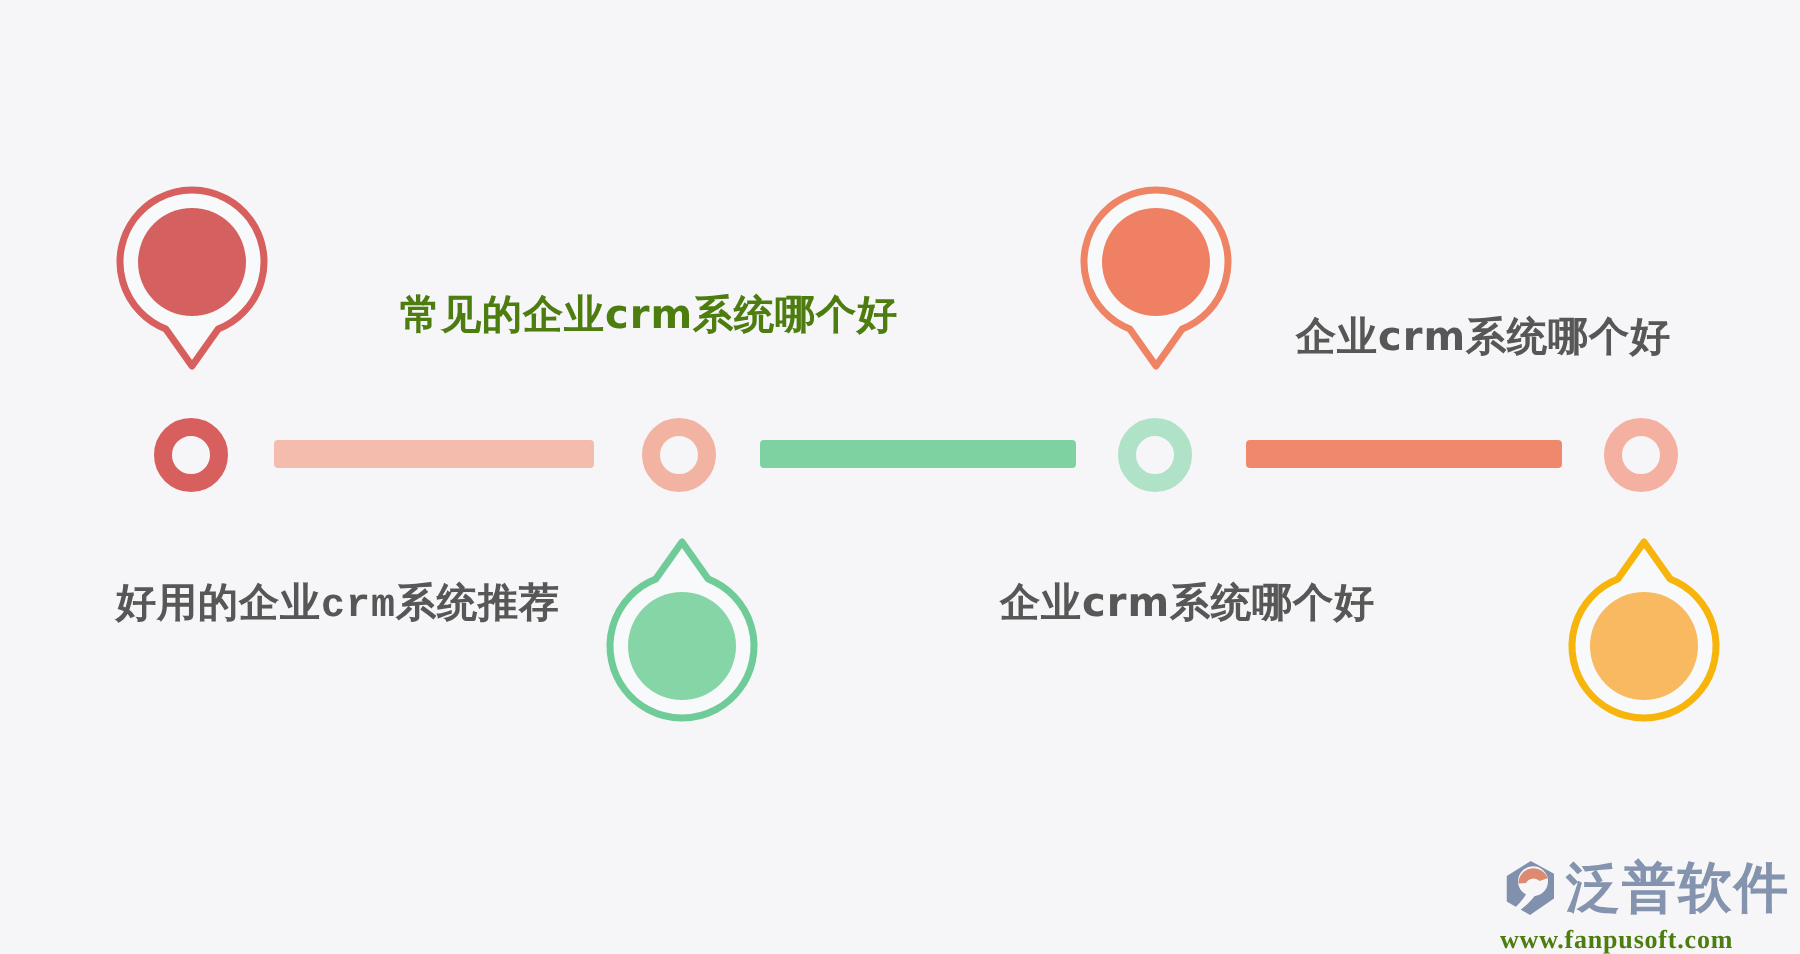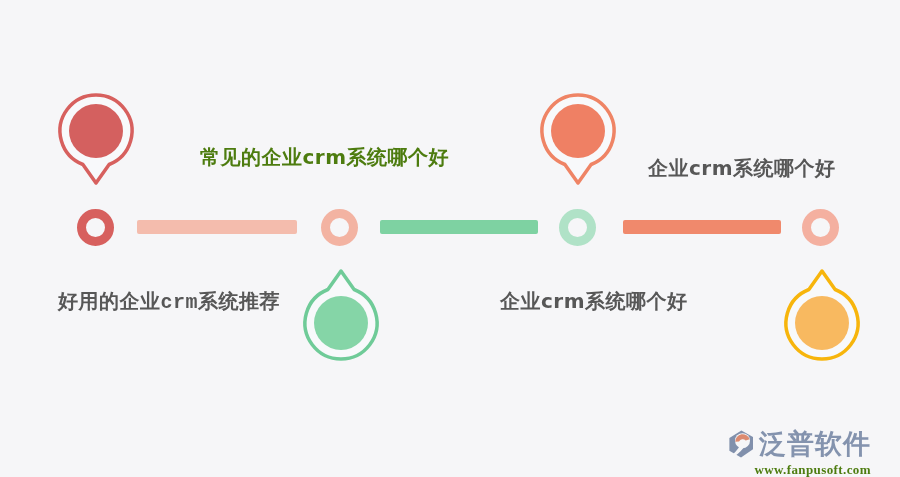--- a/index.html
+++ b/index.html
@@ -22,23 +22,22 @@
     position:absolute;top:220px;height:14px;
     border-radius:2px;
   }
   .label{
     position:absolute;
     font-size:20px;font-weight:700;
     letter-spacing:0.5px;
     white-space:nowrap;
   }
   #watermark{
-    position:absolute;left:726px;top:424px;
+    position:absolute;left:750px;top:424px;
     width:145px;
-    text-align:right;
   }
   #watermark .row{display:flex;align-items:center;gap:3px;}
   #watermark .brand{
     font-size:27px;font-weight:700;
     letter-spacing:1px;white-space:nowrap;
   }
   #watermark .url{
     font-family:"Liberation Serif","DejaVu Serif",serif;
     font-size:13px;font-weight:700;
     letter-spacing:0.4px;

